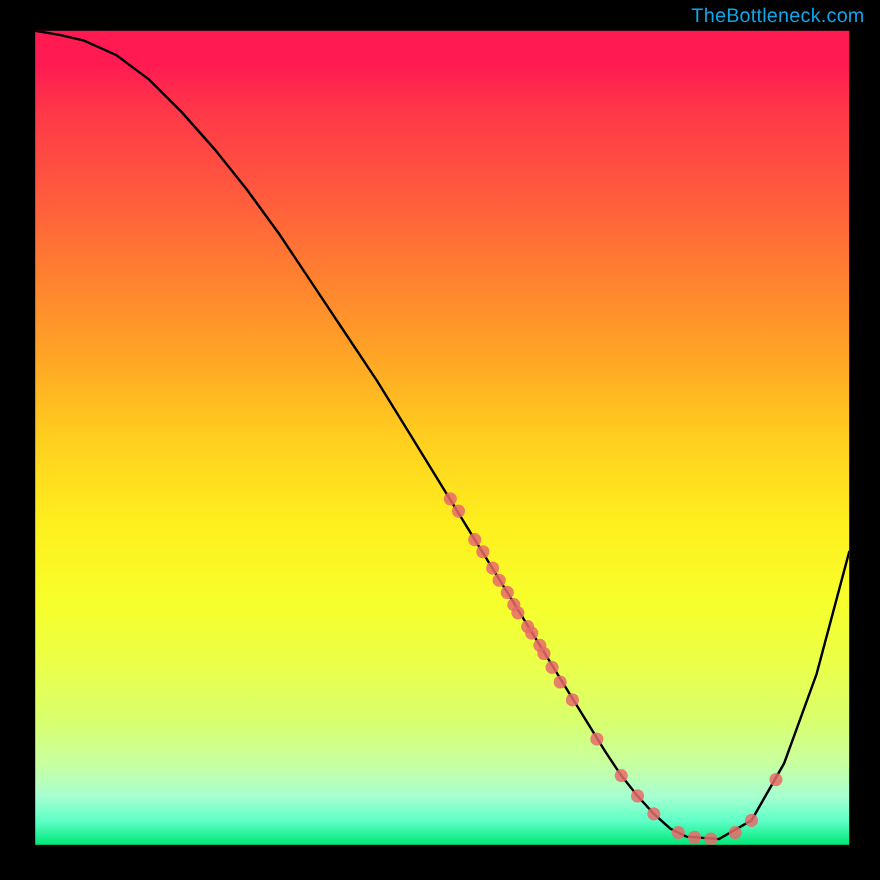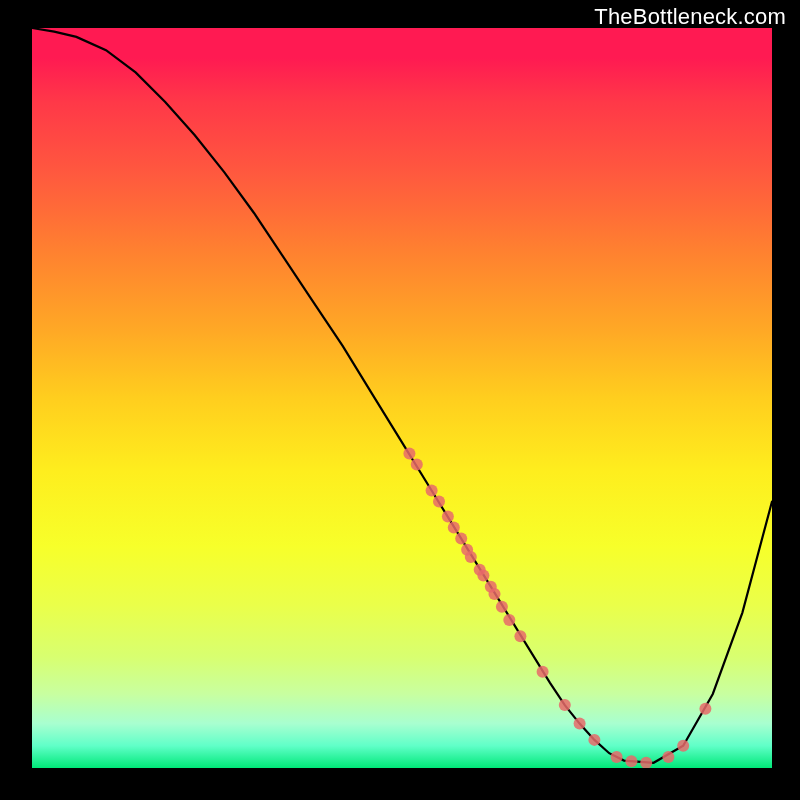--- a/index.html
+++ b/index.html
@@ -7,22 +7,22 @@
     width: 800px;
     height: 800px;
     background: #000;
     position: relative;
     font-family: Arial, sans-serif;
   }
   .watermark {
     position: absolute;
     top: 4px;
     right: 14px;
-    color: #ffffff;
-    font-size: 22px;
+    color: #0ea5e9;
+    font-size: 18px;
     font-weight: 500;
     z-index: 10;
     letter-spacing: 0.2px;
   }
   .plot-area {
     position: absolute;
     left: 32px;
     top: 28px;
     width: 740px;
     height: 740px;

